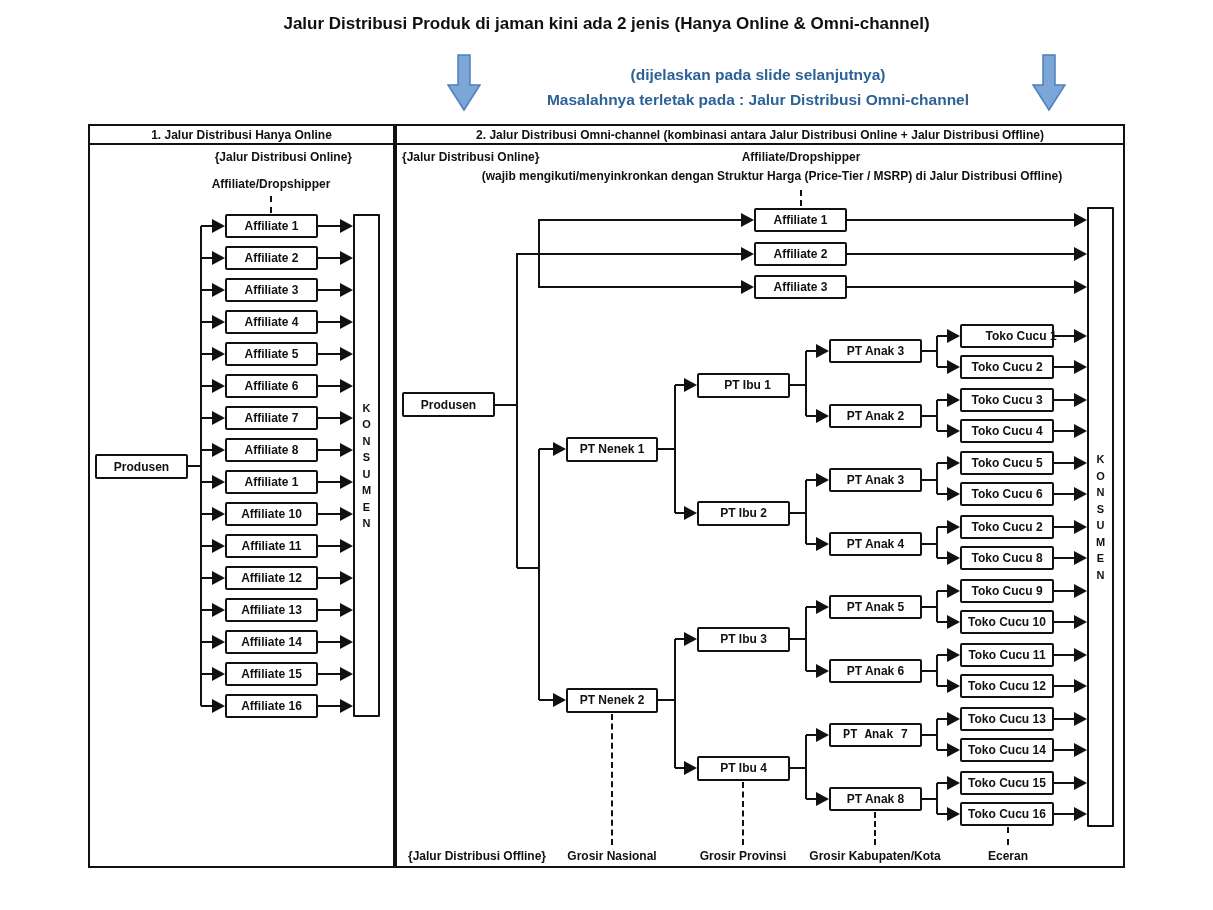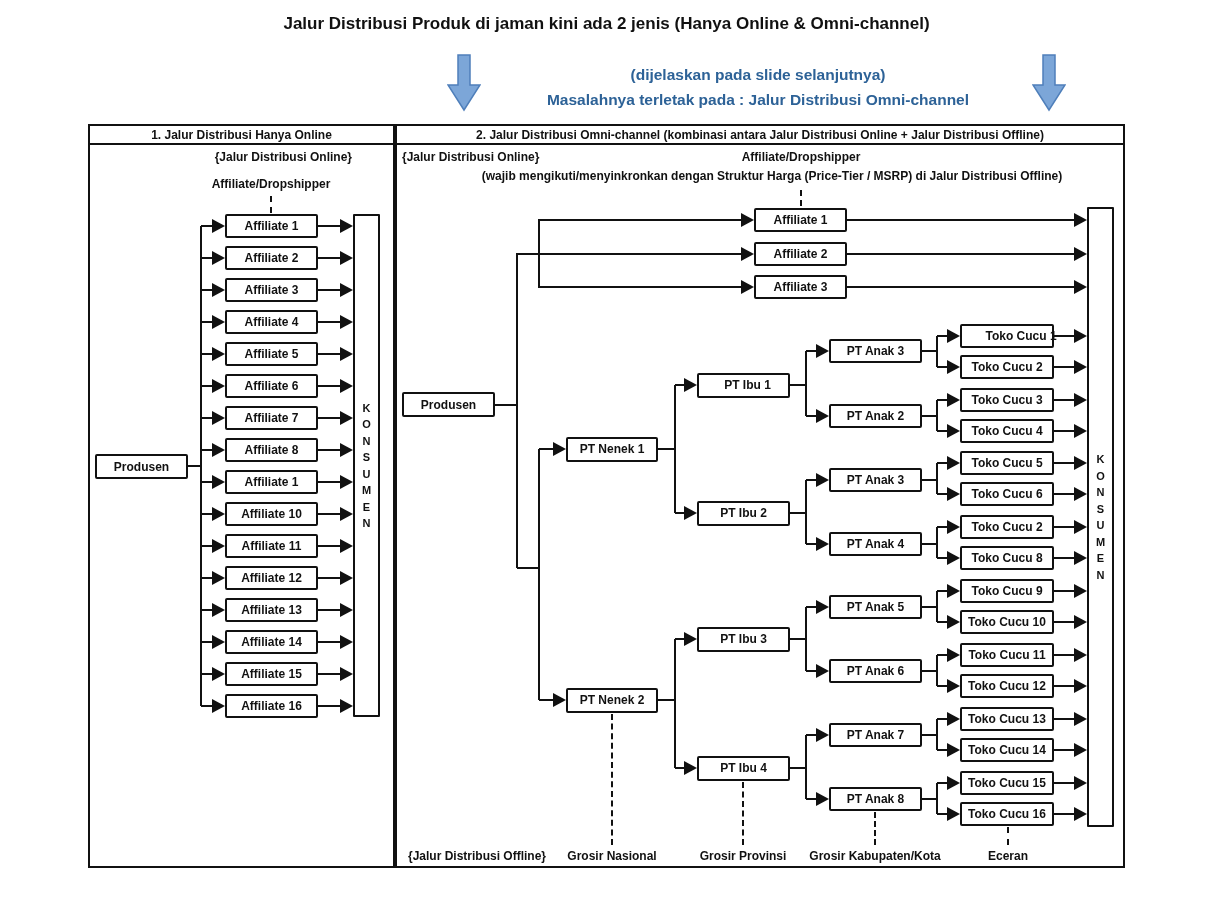--- a/index.html
+++ b/index.html
@@ -252,21 +252,21 @@
       <div class="node" style="left: 829px; top: 595px; width: 93px; height: 24px;">PT Anak 5</div>
       <div class="ln" style="left: 922px; top: 606px; width: 15px; height: 2px;"></div>
       <div class="ln" style="left: 936px; top: 591px; width: 2px; height: 31px;"></div>
       <div class="ln" style="left: 806px; top: 670px; width: 13px; height: 2px;"></div>
       <div class="ah" style="left: 816px; top: 664px;"></div>
       <div class="node" style="left: 829px; top: 659px; width: 93px; height: 24px;">PT Anak 6</div>
       <div class="ln" style="left: 922px; top: 670px; width: 15px; height: 2px;"></div>
       <div class="ln" style="left: 936px; top: 655px; width: 2px; height: 31px;"></div>
       <div class="ln" style="left: 806px; top: 734px; width: 13px; height: 2px;"></div>
       <div class="ah" style="left: 816px; top: 728px;"></div>
-      <div class="node" style="left: 829px; top: 723px; width: 93px; height: 24px;">PT Anak 7</div>
+      <div class="node" style="left: 829px; top: 723px; width: 93px; height: 24px; font-family: Liberation Mono, monospace;">PT Anak 7</div>
       <div class="ln" style="left: 922px; top: 734px; width: 15px; height: 2px;"></div>
       <div class="ln" style="left: 936px; top: 719px; width: 2px; height: 31px;"></div>
       <div class="ln" style="left: 806px; top: 798px; width: 13px; height: 2px;"></div>
       <div class="ah" style="left: 816px; top: 792px;"></div>
       <div class="node" style="left: 829px; top: 787px; width: 93px; height: 24px;">PT Anak 8</div>
       <div class="ln" style="left: 922px; top: 798px; width: 15px; height: 2px;"></div>
       <div class="ln" style="left: 936px; top: 783px; width: 2px; height: 31px;"></div>
       <div class="ln" style="left: 937px; top: 335px; width: 13px; height: 2px;"></div>
       <div class="ah" style="left: 947px; top: 329px;"></div>
       <div class="node" style="left: 960px; top: 324px; width: 94px; height: 24px; padding-left: 28px;">Toko Cucu 1</div>

